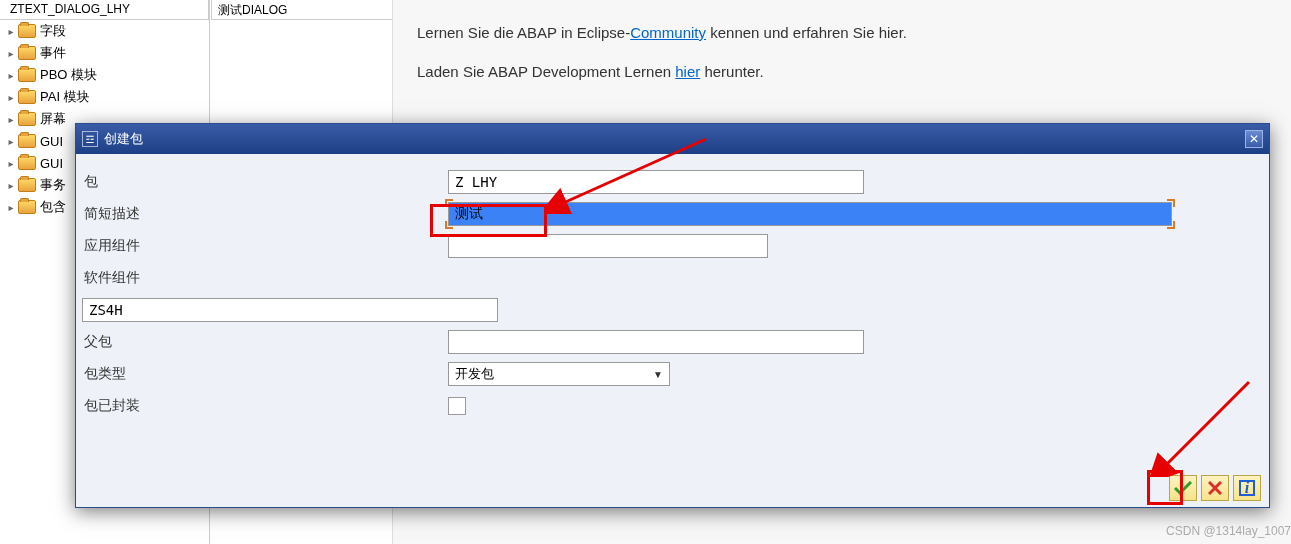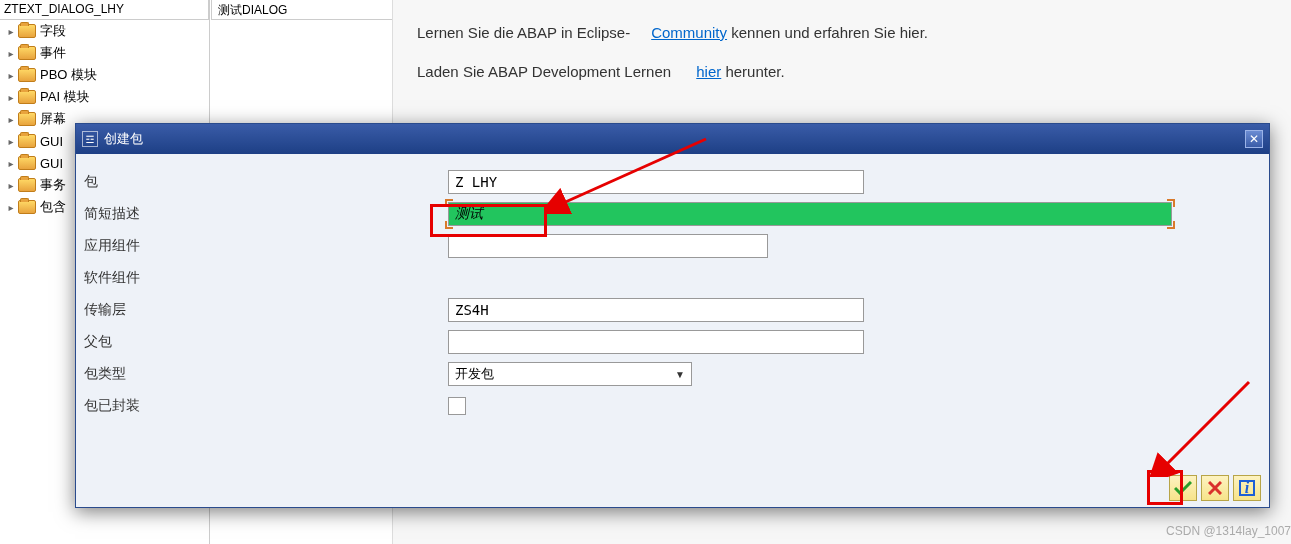--- a/index.html
+++ b/index.html
@@ -28,20 +28,21 @@
       height: 20px;
       border-bottom: 1px solid #ccc;
       font-size: 12px;
     }
     .sidebar-header-cell1 {
       width: 210px;
       padding: 2px 4px;
       border-right: 1px solid #ccc;
       overflow: hidden;
       white-space: nowrap;
+      margin-left: 6px;
     }
     .tree-row {
       display: flex;
       align-items: center;
       height: 22px;
       padding-left: 6px;
       font-size: 13px;
       cursor: pointer;
     }
     .tree-expand {
@@ -87,21 +88,21 @@
     .content-area {
       position: absolute;
       left: 392px; top: 0; right: 0; height: 544px;
       background: #f7f7f7;
       border-left: 1px solid #ddd;
       padding: 24px 24px;
       font-size: 15px;
       color: #333;
     }
     .content-area p { margin-bottom: 22px; }
-    .content-link { color: #0066cc; text-decoration: underline; cursor: pointer; margin-left: 21px; }
+    .content-link { color: #0066cc; text-decoration: underline; cursor: pointer; }
 
     .dialog {
       position: absolute;
       left: 75px; top: 123px;
       width: 1195px; height: 385px;
       border: 1px solid #2a4b8d;
       box-shadow: 0 4px 18px rgba(0,0,0,0.5);
       background: #eef2f8;
     }
     .dialog-titlebar {
@@ -156,22 +157,21 @@
       border: 1px solid #999;
       padding: 2px 6px;
       font-size: 14px;
       font-family: "SimSun", monospace;
       background: #fff;
     }
     .w360 { width: 416px; }
     .w-full { width: 724px; }
     .w320 { width: 320px; }
     .yellow-input {
-      background: #22c55e;
-      font-style: italic;
+      background: #3b82f6;
     }
     .yellow-wrap {
       position: relative;
       display: inline-block;
     }
     .corner-tl, .corner-tr, .corner-bl, .corner-br {
       position: absolute;
       width: 8px; height: 8px;
       border: 2px solid #d97a2b;
     }
@@ -179,21 +179,21 @@
     .corner-tr { top: -3px; right: -3px; border-left: none; border-bottom: none; }
     .corner-bl { bottom: -3px; left: -3px; border-right: none; border-top: none; }
     .corner-br { bottom: -3px; right: -3px; border-left: none; border-top: none; }
     .red-box-highlight {
       position: absolute;
       border: 3px solid #e60000;
       pointer-events: none;
     }
     .dropdown {
       height: 24px;
-      width: 244px;
+      width: 222px;
       border: 1px solid #999;
       background: #fff;
       display: flex;
       align-items: center;
       padding: 0 6px;
       justify-content: space-between;
       cursor: pointer;
     }
     .dropdown-arrow {
       font-size: 10px;
@@ -333,21 +333,20 @@
     <div class="form-row">
       <div class="form-label">应用组件</div>
       <input class="form-input w320" value="" style="">
     </div>
 
     <div class="form-row">
       <div class="form-label">软件组件</div>
     </div>
 
     <div class="form-row">
-      <div class="form-label">传输层</div>
       <input class="form-input w360" value="ZS4H" style="">
     </div>
 
     <div class="form-row">
       <div class="form-label">父包</div>
       <input class="form-input w360" value="" style="">
     </div>
 
     <div class="form-row">
       <div class="form-label">包类型</div>

